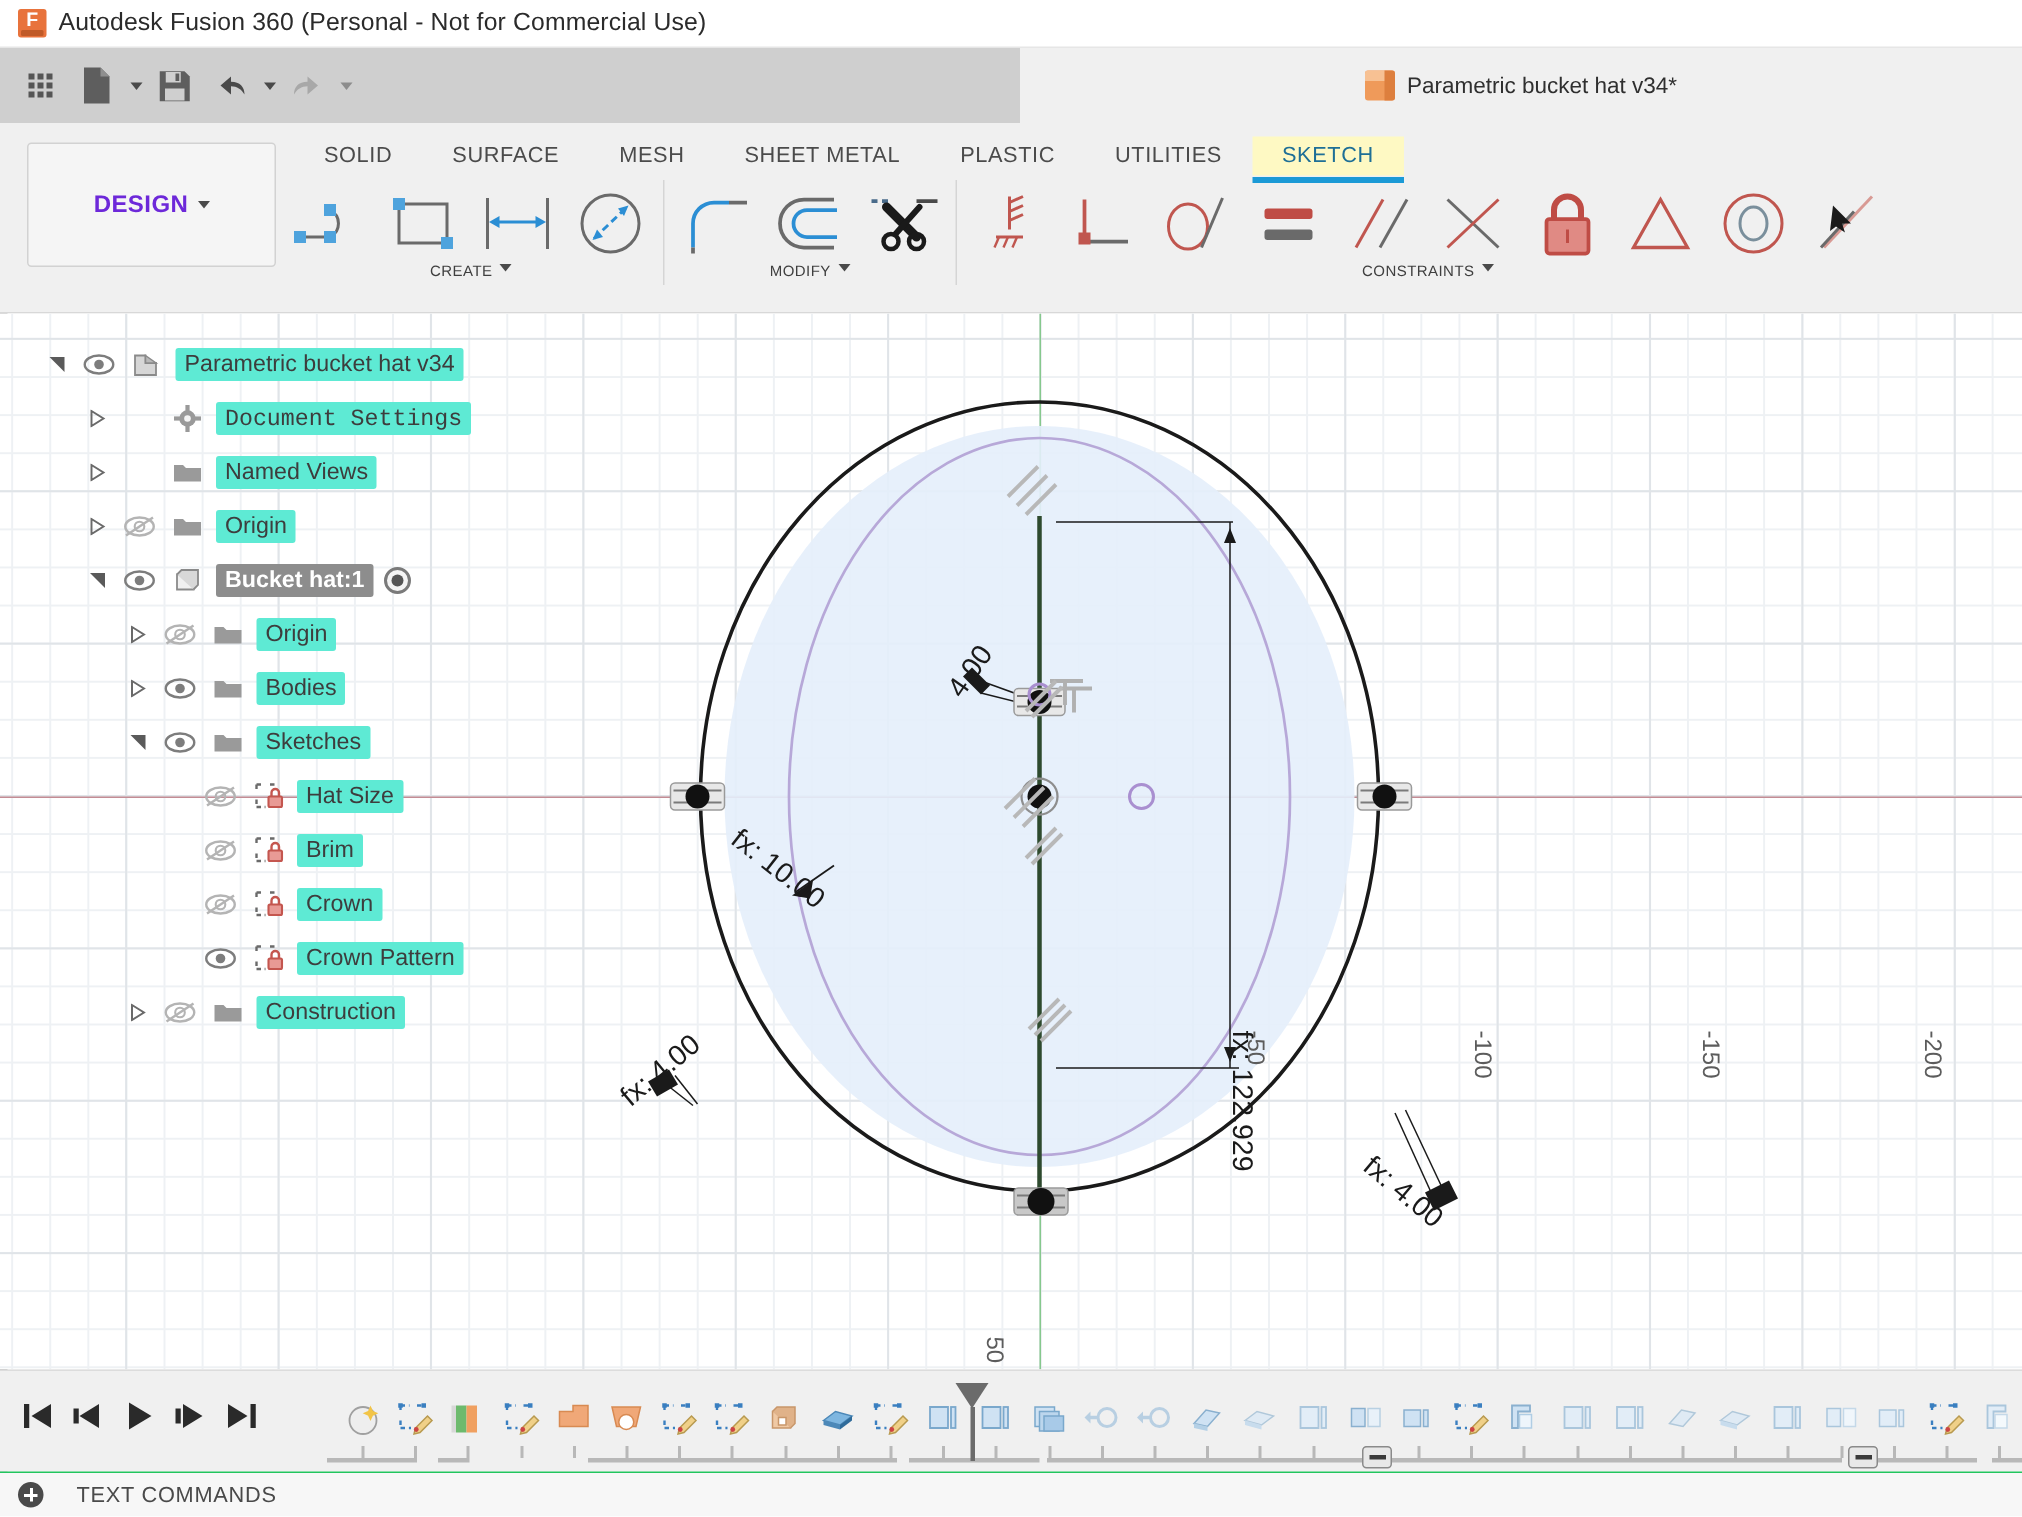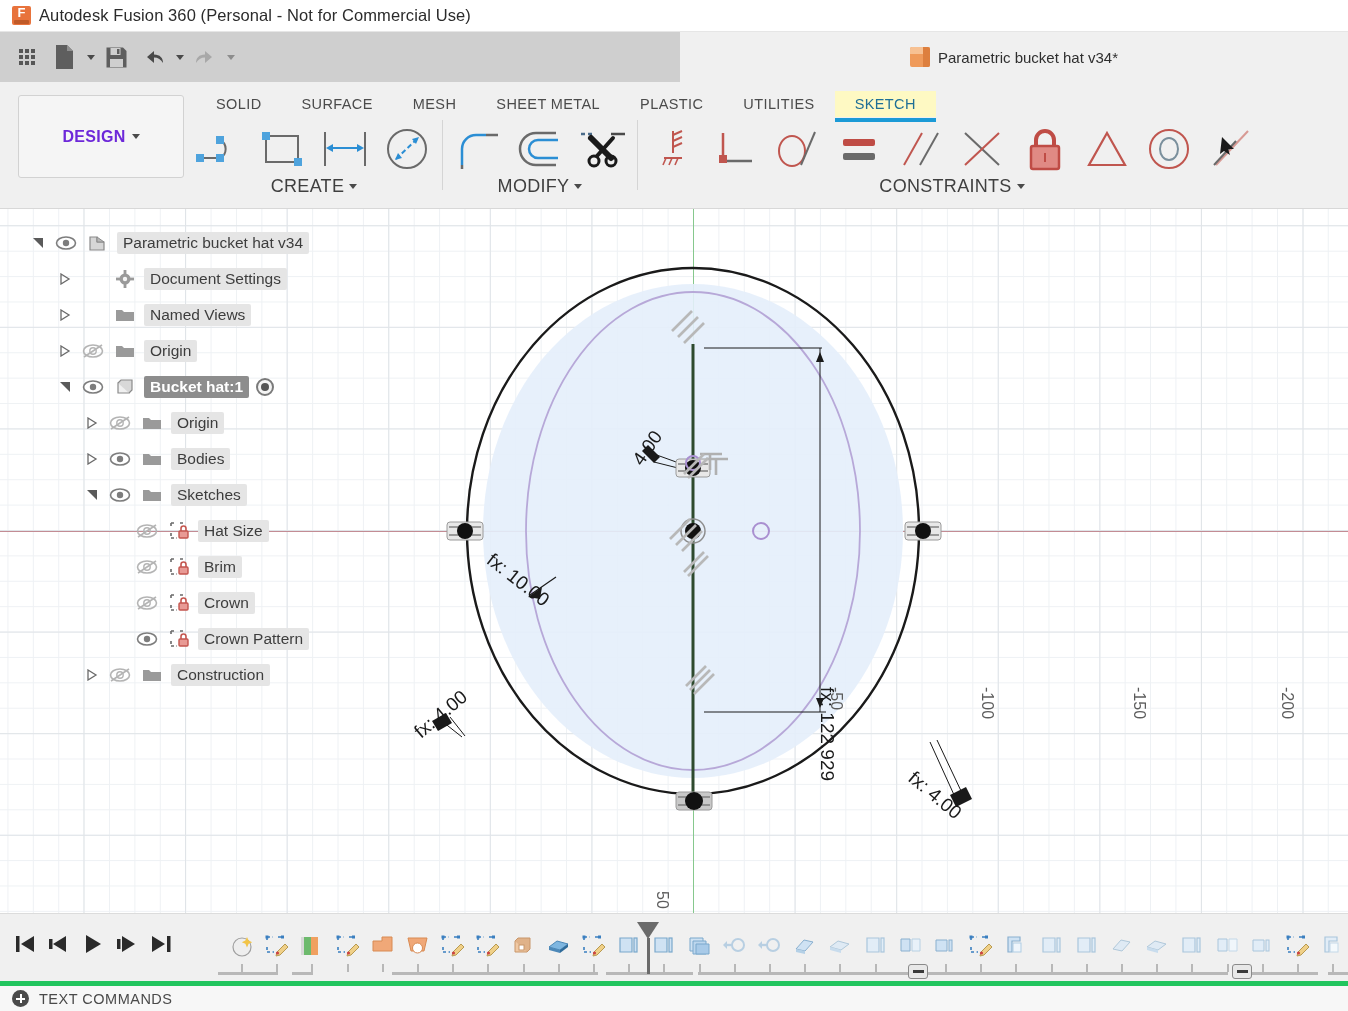--- a/index.html
+++ b/index.html
@@ -92,21 +92,21 @@
   }
 
   #toolgroups { position:absolute; left:190px; top:38px; right:6px; height:86px; display:flex; }
   .tgroup { display:flex; flex-direction:column; align-items:center; position:relative; }
   .tgroup-icons { display:flex; align-items:center; height:58px; }
   .ticon {
     width:62px; height:58px; display:flex; align-items:center; justify-content:center;
     cursor:pointer;
   }
   .tgroup-label {
-    font-size:18px; color:#3f3f3f; letter-spacing:.3px; display:flex; align-items:center; gap:4px;
+    font-size:10px; color:#3f3f3f; letter-spacing:.3px; display:flex; align-items:flex-start; gap:4px;
     margin-top:-2px;
   }
   .vdiv { width:1px; background:#d5d5d5; height:70px; align-self:flex-start; margin:0 4px; }
 
   
   #canvas {
     position:absolute; left:0; top:209px; width:1348px; height:704px;
     background:#ffffff; overflow:hidden;
   }
   #grid-minor, #grid-major {
@@ -149,21 +149,21 @@
     height:34px; background:#f2f2f2; border:1px solid #dcdcdc;
     display:flex; align-items:center; padding:0 10px; gap:14px;
   }
   #browser-title { font-size:15px; color:#4a4a4a; letter-spacing:.6px; }
   #browser-collapse { margin-left:auto; }
   .tree { margin-top:6px; }
   .tnode {
     display:flex; align-items:center; height:36px; gap:7px; cursor:pointer;
   }
   .tnode .lbl {
-    font-size:15.5px; color:#3d3d3d; background:#e5e5e5; padding:2px 6px; border-radius:2px;
+    font-size:15.5px; color:#3d3d3d; background:#5eead4; padding:2px 6px; border-radius:2px;
     white-space:nowrap;
   }
   .tnode.sel .lbl { background:#8d8d8d; color:#ffffff; font-weight:bold; }
   .twisty { width:16px; height:16px; flex:none; display:flex; align-items:center; justify-content:center;}
   .eye { width:26px; height:18px; flex:none; display:flex; align-items:center; justify-content:center;}
   .ficon { width:24px; height:20px; flex:none; display:flex; align-items:center; justify-content:center;}
   .radio { width:18px;height:18px;border-radius:50%;border:2px solid #7a7a7a;background:#f4f4f4;
            display:flex;align-items:center;justify-content:center; flex:none;}
   .radio i { width:8px;height:8px;border-radius:50%;background:#555; display:block;}
 
@@ -190,22 +190,22 @@
   .tl-collapse {
     position:absolute; top:40px; width:20px; height:15px; background:#e8e8e8;
     border:1px solid #8a8a8a; border-radius:3px; display:flex; align-items:center; justify-content:center;
     cursor:pointer;
   }
   .tl-collapse i { width:11px;height:2.5px;background:#3a3a3a; display:block;}
 
   
   #statusbar {
     position:absolute; left:0; top:981px; width:1348px; height:30px;
-    background:#f7f7f7; border-top:5px solid #22c55e; display:flex; align-items:center;
-    padding-left:12px; gap:10px;
+    background:#f7f7f7; border-top:1px solid #22c55e; display:flex; align-items:center;
+    padding-left:12px; gap:22px;
   }
   #status-label { font-size:14.5px; color:#4a4a4a; letter-spacing:.5px; }
   .circ-plus {
     width:17px;height:17px;border-radius:50%;background:#4a4a4a;position:relative;flex:none;
   }
   .circ-plus:before{content:"";position:absolute;left:4px;top:7.5px;width:9px;height:2px;background:#fff;}
   .circ-plus:after{content:"";position:absolute;left:7.5px;top:4px;width:2px;height:9px;background:#fff;}
   .circ-minus {
     width:17px;height:17px;border-radius:50%;background:#4a4a4a;position:relative;flex:none;
   }
@@ -593,21 +593,21 @@
             </svg>
           </span>
           <span class="ficon">
             <svg width="20" height="18" viewBox="0 0 20 18">
               <path d="M2 3 h7 v5 h7 v8 h-14 z" fill="#d6d6d6" stroke="#8a8a8a" stroke-width="1.2"></path>
               <path d="M9 3 l7 5 h-7 z" fill="#b8b8b8" stroke="#8a8a8a" stroke-width="1"></path>
             </svg>
           </span>
           <span class="lbl">Parametric bucket hat v34</span>
         </div>
-        <div class="tnode" style="padding-left: 49px;">
+        <div class="tnode" style="padding-left: 49px; font-family: Liberation Mono, monospace;">
           <span class="twisty">
             <svg width="12" height="12" viewBox="0 0 12 12">
               <path d="M2 1 L10 6 L2 11 Z" fill="none" stroke="#6a6a6a" stroke-width="1.3"></path>
             </svg>
           </span>
           <span class="eye"></span>
           <span class="ficon">
             <svg width="18" height="18" viewBox="0 0 18 18">
               <circle cx="9" cy="9" r="5.5" fill="#9a9a9a"></circle>
               <circle cx="9" cy="9" r="2.2" fill="#f4f4f4"></circle>

